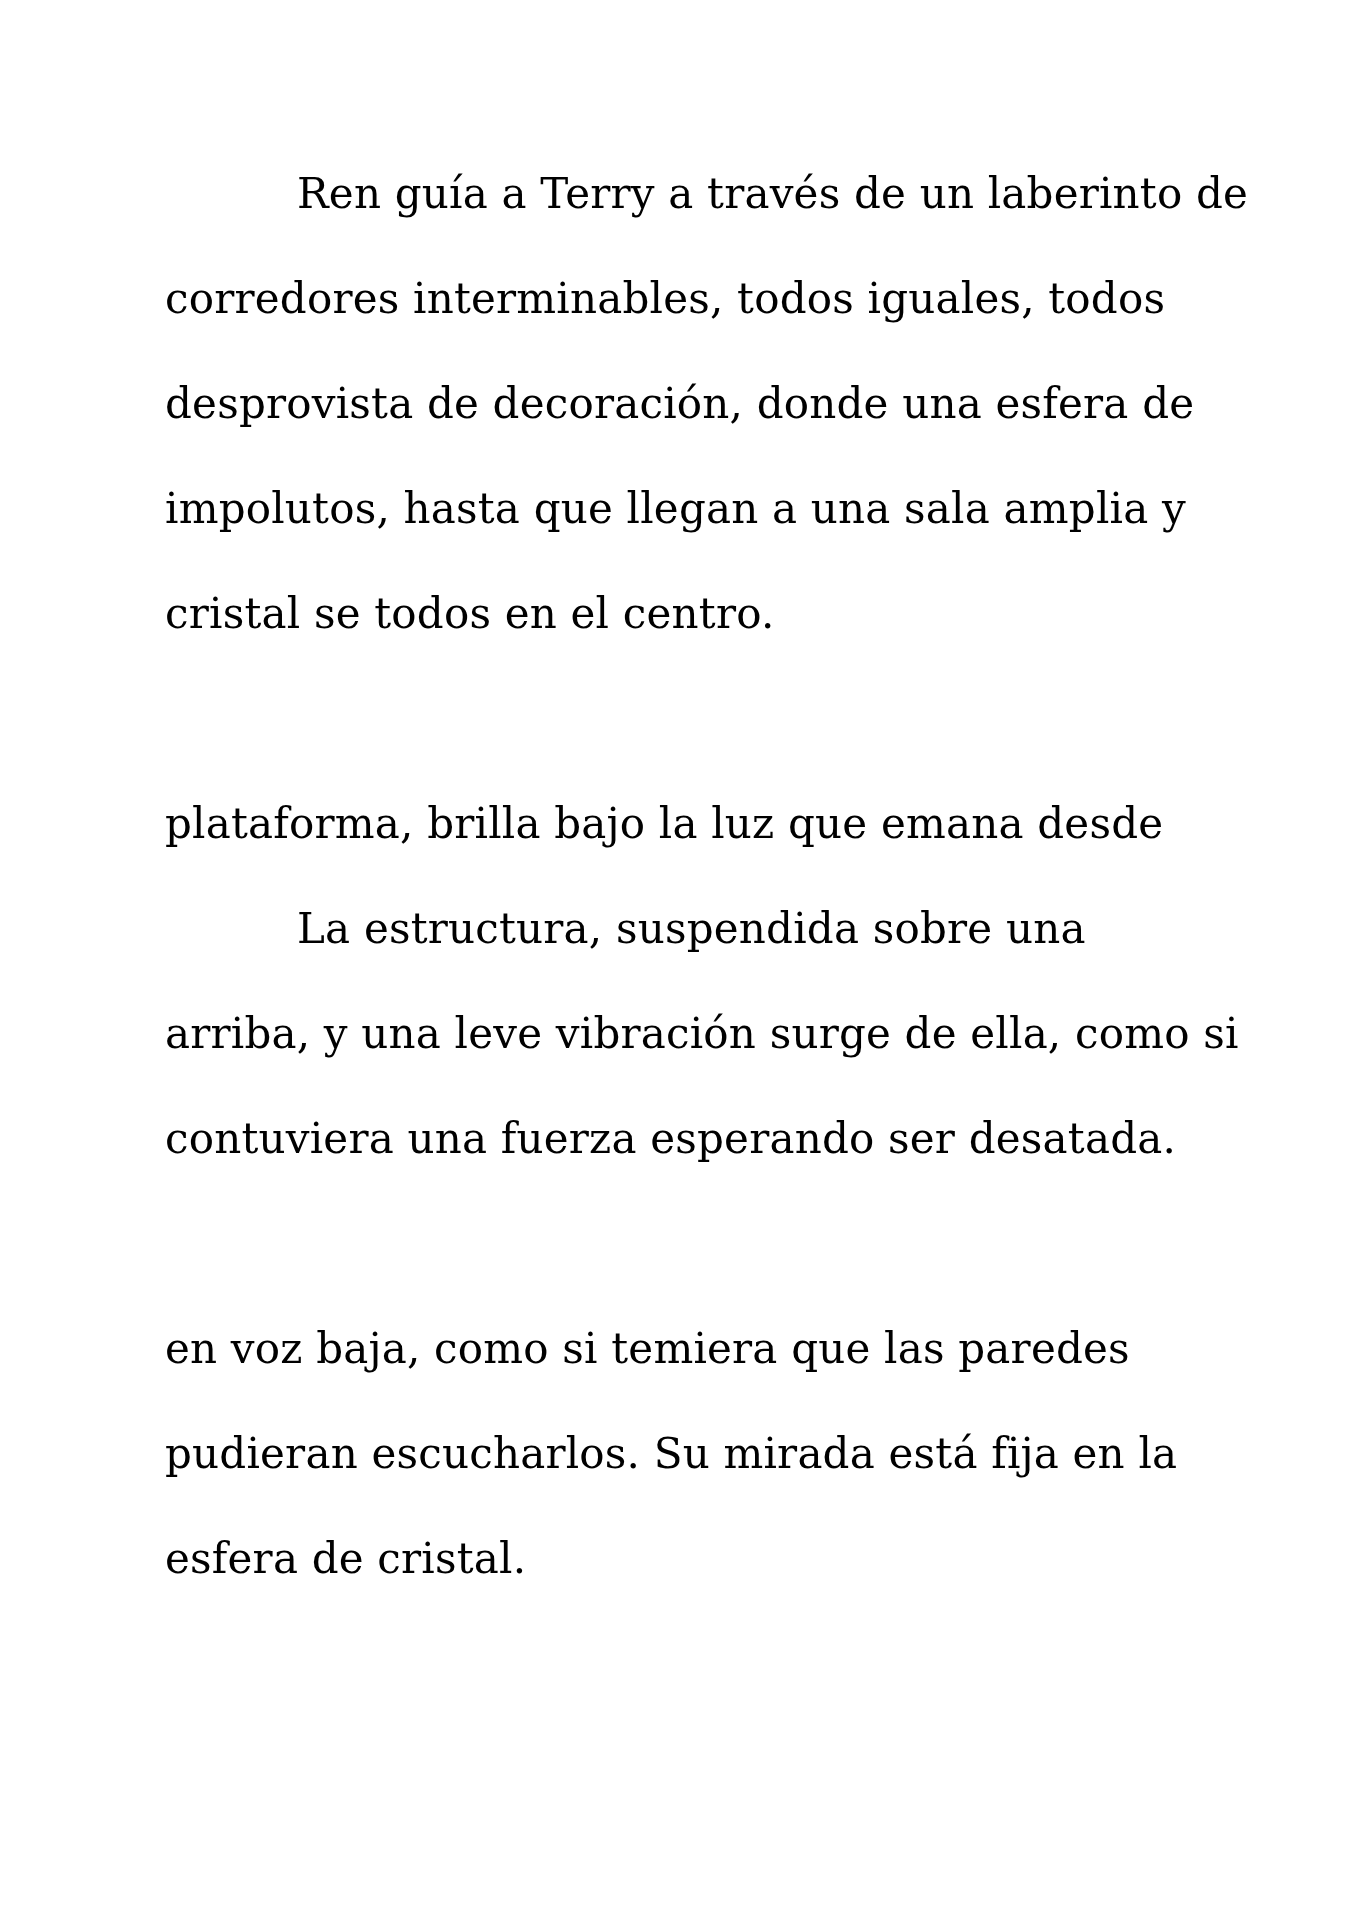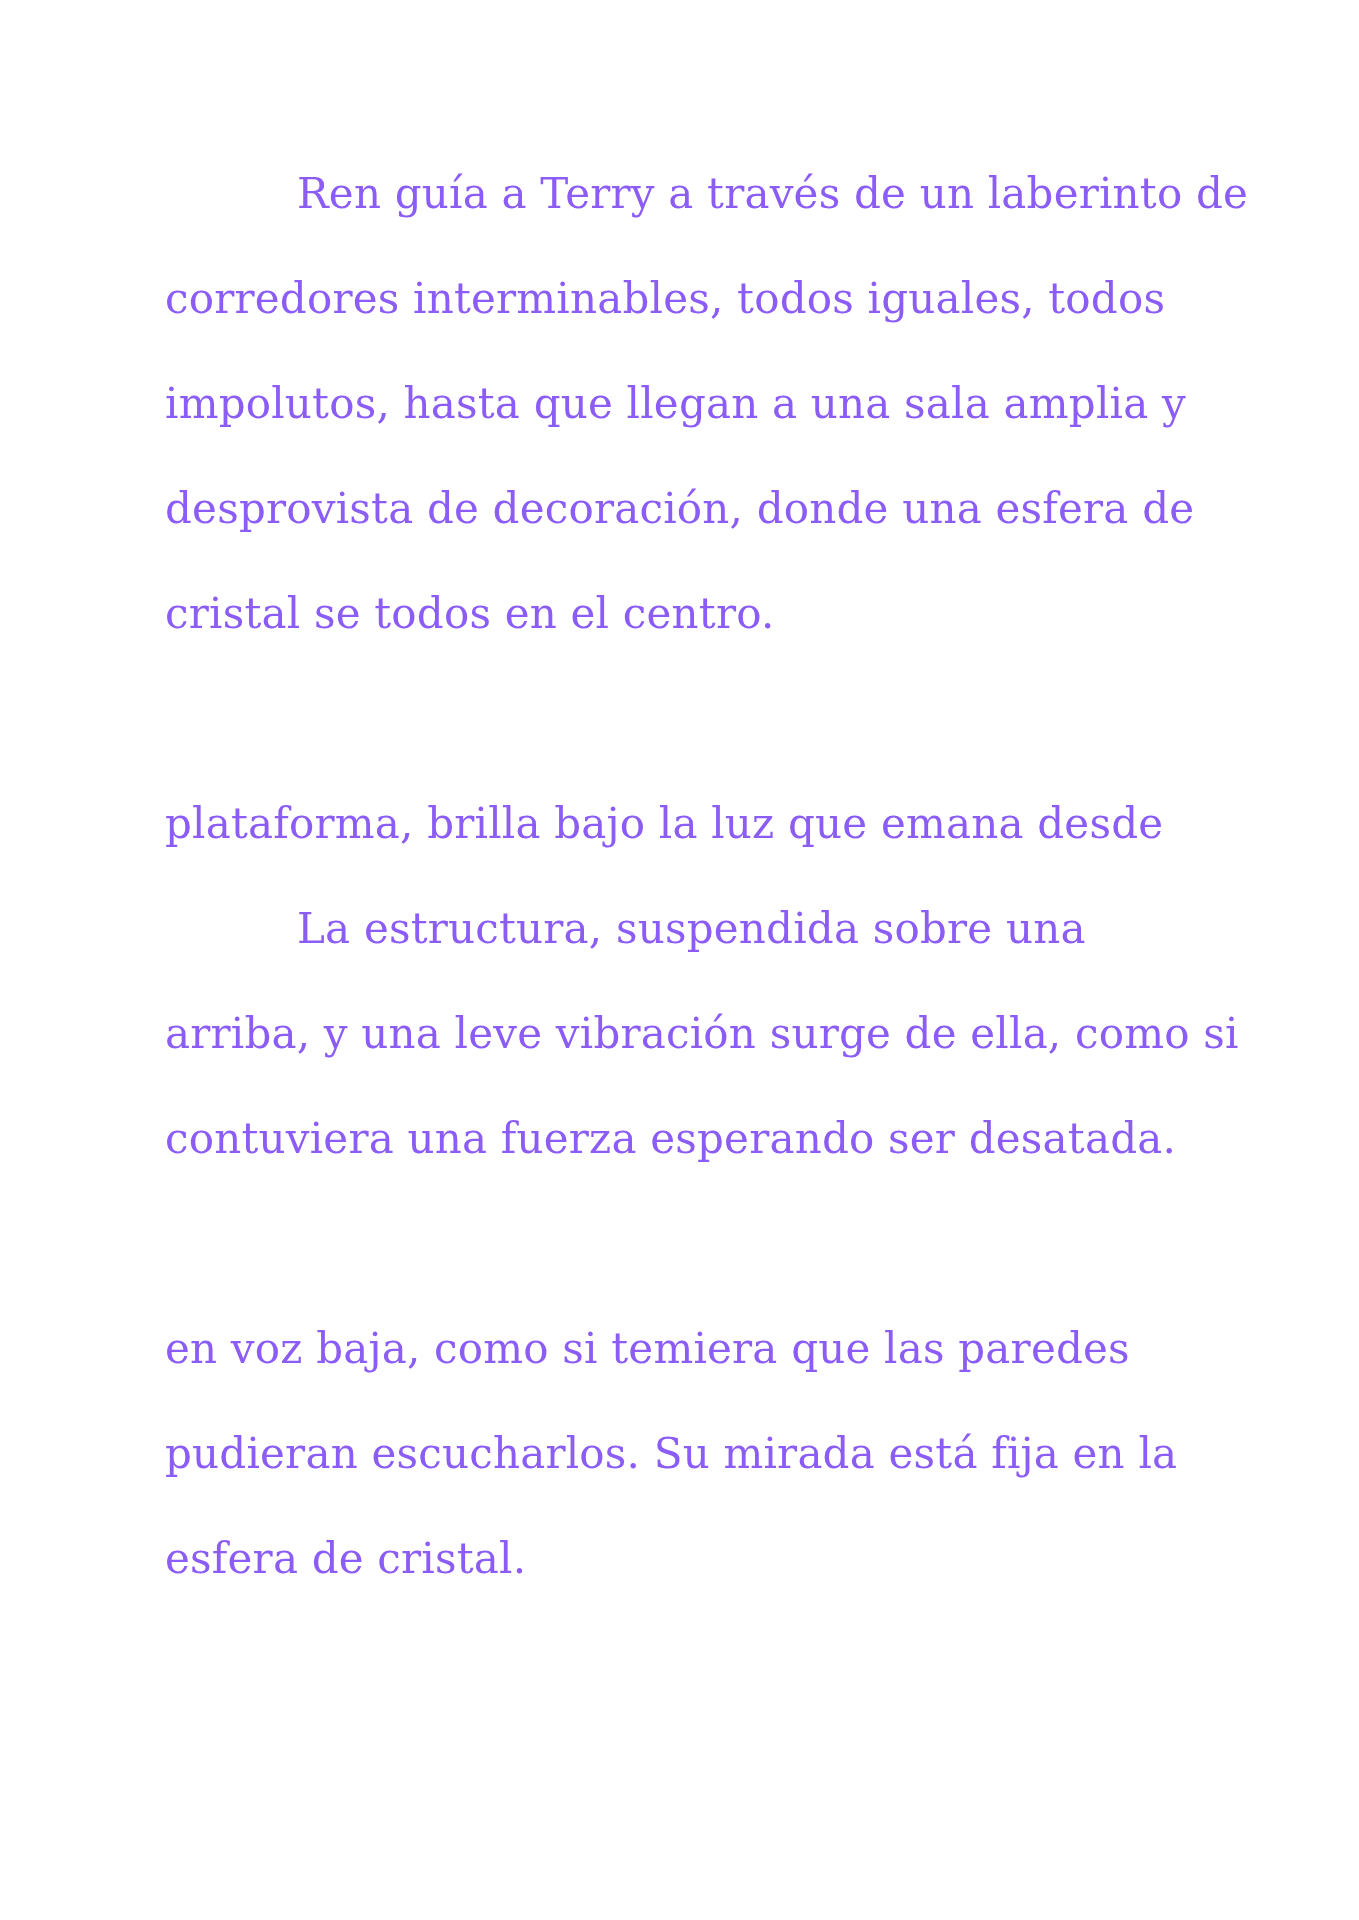--- a/index.html
+++ b/index.html
@@ -30,39 +30,39 @@
     padding: 0;
   }
   .para:last-child {
     margin-bottom: 0;
   }
   .line {
     display: block;
     font-size: 42px;
     line-height: 105px;
     height: 105px;
-    color: #8b5cf6;
+    color: #000000;
     white-space: nowrap;
     letter-spacing: 0.2px;
   }
   .line.indent {
     padding-left: 132px;
   }
 </style>
 </head>
 <body>
 
 <div class="page">
   <div class="text-block">
 
     <div class="para">
       <span class="line indent">Ren guía a Terry a través de un laberinto de</span>
       <span class="line">corredores interminables, todos iguales, todos</span>
+      <span class="line">desprovista de decoración, donde una esfera de</span>
       <span class="line">impolutos, hasta que llegan a una sala amplia y</span>
-      <span class="line">desprovista de decoración, donde una esfera de</span>
       <span class="line">cristal se todos en el centro.</span>
     </div>
 
     <div class="para">
       <span class="line">plataforma, brilla bajo la luz que emana desde</span>
       <span class="line indent">La estructura, suspendida sobre una</span>
       <span class="line">arriba, y una leve vibración surge de ella, como si</span>
       <span class="line">contuviera una fuerza esperando ser desatada.</span>
     </div>
 

